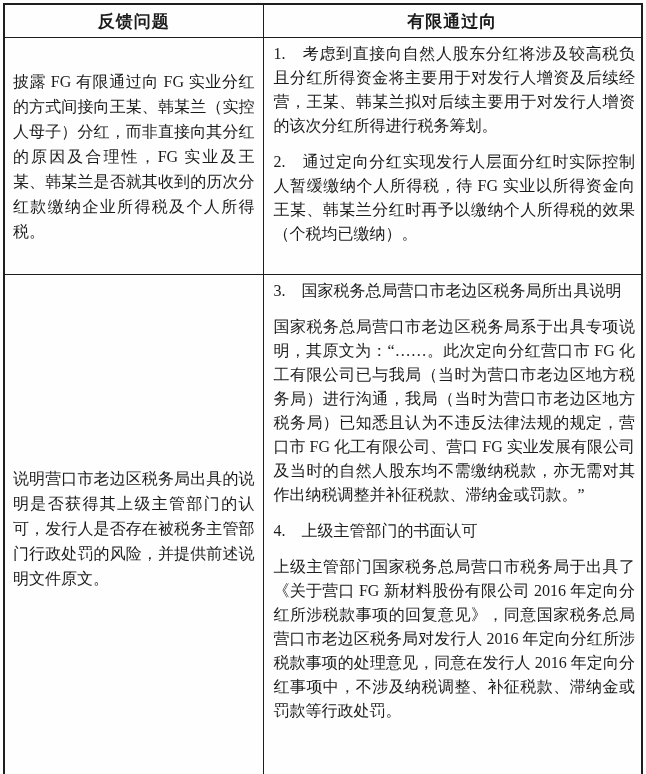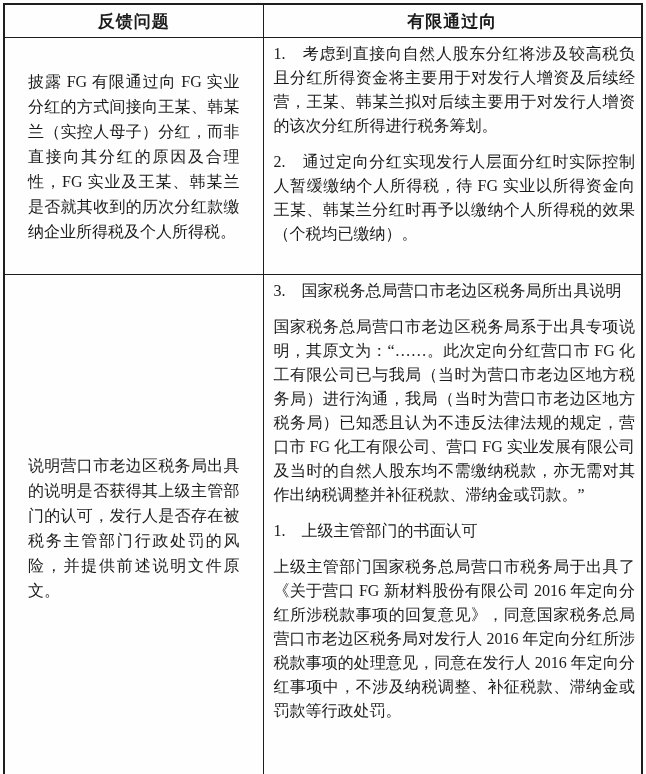--- a/index.html
+++ b/index.html
@@ -36,21 +36,21 @@
     font-weight: bold;
     text-align: center;
     padding: 1px 0;
     letter-spacing: 1px;
   }
   .col-question { width: 259px; }
   .col-answer  { width: 379px; }
 
   .q-cell {
     vertical-align: middle;
-    padding: 4px 23px;
+    padding: 4px 8px;
     text-align: justify;
     font-size: 16px;
     line-height: 25px;
   }
   .row-1 .q-cell { height: 228px; }
   .row-2 .q-cell { height: 498px; }
 
   .a-cell {
     vertical-align: top;
     padding: 4px 6px 3px 10px;
@@ -86,19 +86,19 @@
           <p>2.　通过定向分红实现发行人层面分红时实际控制人暂缓缴纳个人所得税，待 FG 实业以所得资金向王某、韩某兰分红时再予以缴纳个人所得税的效果（个税均已缴纳）。</p>
         </td>
       </tr>
       <tr class="row-2">
         <td class="q-cell">
           <div>说明营口市老边区税务局出具的说明是否获得其上级主管部门的认可，发行人是否存在被税务主管部门行政处罚的风险，并提供前述说明文件原文。</div>
         </td>
         <td class="a-cell">
           <p>3.　国家税务总局营口市老边区税务局所出具说明</p>
           <p>国家税务总局营口市老边区税务局系于出具专项说明，其原文为：“……。此次定向分红营口市 FG 化工有限公司已与我局（当时为营口市老边区地方税务局）进行沟通，我局（当时为营口市老边区地方税务局）已知悉且认为不违反法律法规的规定，营口市 FG 化工有限公司、营口 FG 实业发展有限公司及当时的自然人股东均不需缴纳税款，亦无需对其作出纳税调整并补征税款、滞纳金或罚款。”</p>
-          <p>1.　上级主管部门的书面认可</p>
+          <p>4.　上级主管部门的书面认可</p>
           <p>上级主管部门国家税务总局营口市税务局于出具了《关于营口 FG 新材料股份有限公司 2016 年定向分红所涉税款事项的回复意见》，同意国家税务总局营口市老边区税务局对发行人 2016 年定向分红所涉税款事项的处理意见，同意在发行人 2016 年定向分红事项中，不涉及纳税调整、补征税款、滞纳金或罚款等行政处罚。</p>
         </td>
       </tr>
     </tbody>
   </table>
 </div>
 
 </body></html>

